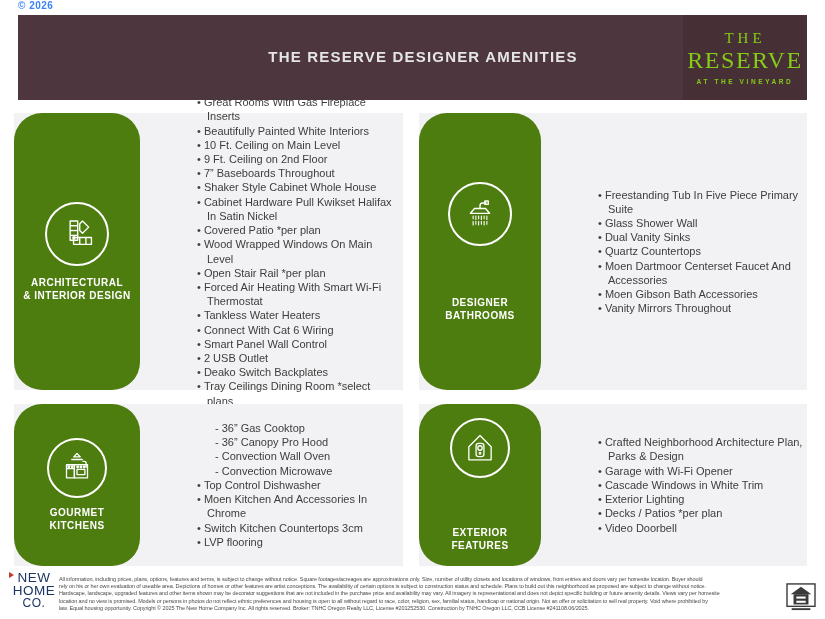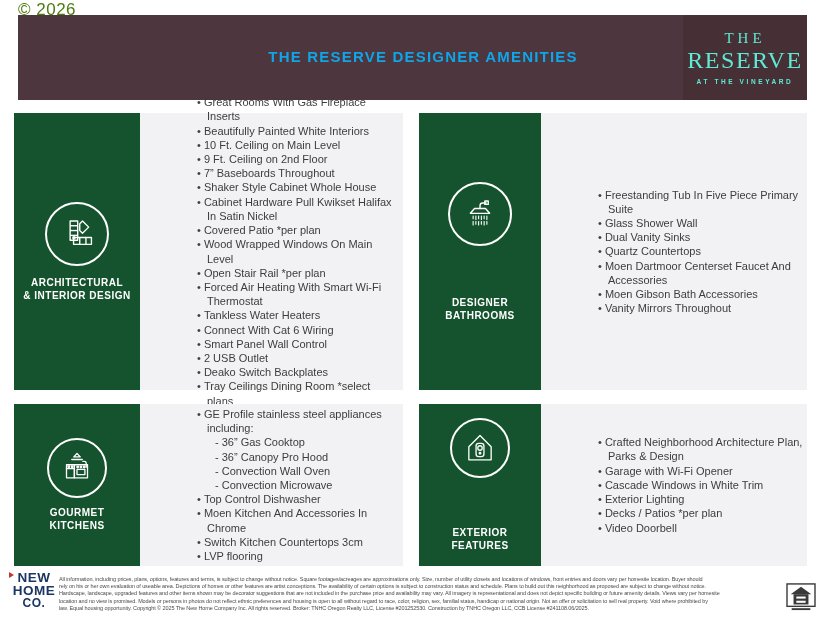--- a/index.html
+++ b/index.html
@@ -6,54 +6,55 @@
   html,body { width:825px; height:619px; }
   body {
     position:relative;
     background:#ffffff;
     font-family:"Liberation Sans", sans-serif;
     overflow:hidden;
   }
   
   .copyright {
     position:absolute; left:18px; top:0px;
-    font-size:17px; font-weight:400; color:#4d7c0f; letter-spacing:.5px;
+    font-size:10px; font-weight:700; color:#3b82f6; letter-spacing:.5px;
   }
   
   .header {
     position:absolute; left:18px; top:15px; width:789px; height:85px;
     background:#4d363d;
   }
   .header-title {
     position:absolute; left:0; right:0; top:33px;
-    text-align:center; color:#0ea5e9;
+    text-align:center; color:#e5e5e5;
     font-size:15px; font-weight:700; letter-spacing:1.2px;margin-left:21px;
   }
   .brand-block {
     position:absolute; right:0; top:0; width:124px; height:85px;
-    background:#463036; color:#5eead4; text-align:center;
+    background:#463036; color:#84cc16; text-align:center;
     display:flex; flex-direction:column; justify-content:center; align-items:center;
     font-family:"Liberation Serif", serif;
   }
   .brand-the { font-size:15px; letter-spacing:4px; line-height:17px; }
   .brand-reserve { font-size:24px; letter-spacing:1.5px; line-height:26px; }
   .brand-tagline {
     font-family:"Liberation Sans", sans-serif;
     font-size:6.5px; font-weight:700; letter-spacing:2.6px; margin-top:5px;
   }
   
   .quad { position:absolute; display:flex; background:#f2f1f3; }
   .quad-tl { left:14px;  top:113px; width:389px; height:277px; }
   .quad-tr { left:419px; top:113px; width:388px; height:277px; }
   .quad-bl { left:14px;  top:404px; width:389px; height:162px; }
   .quad-br { left:419px; top:404px; width:388px; height:162px; }
   .side {
-    flex:0 0 auto; background:#14532d; color:#fff;
+    flex:0 0 auto; background:#4d7c0f; color:#fff;
     display:flex; flex-direction:column; justify-content:center; align-items:center;
     padding:6px 4px;
+    border-radius:28px;
   }
   .quad-tl .side, .quad-bl .side { width:126px; }
   .quad-tr .side, .quad-br .side { width:122px;gap:40px; }
   .icon-circle {
     width:64px; height:64px; border:2px solid #ffffff; border-radius:50%;
     display:flex; align-items:center; justify-content:center; margin-bottom:10px;
   }
   .quad-bl .icon-circle, .quad-br .icon-circle { width:60px; height:60px; margin-bottom:8px; }
   .side-label {
     font-size:10px; font-weight:700; letter-spacing:.5px;
@@ -65,21 +66,21 @@
     padding:8px 4px 8px 9px;
     color:#3d3d3d; font-size:11px; line-height:14.2px;
   }
   .items li { padding-left:10px; text-indent:-10px;margin-left:48px; }
   .items li.main::before { content:"•\00a0"; }
   .items li.sub  { padding-left:26px; text-indent:-8px; }
   .items li.sub::before { content:"-\00a0"; }
   
   .footer-logo {
     position:absolute; left:10px; top:572px; width:48px;
-    text-align:center; color:#1c3664; font-weight:700;
+    text-align:center; color:#1c3664; font-weight:400;
     font-size:13.5px; line-height:12.5px; letter-spacing:.5px;
   }
   .footer-logo .co { font-size:12px; }
   .logo-accent {
     position:absolute; left:-1px; top:0px; width:0; height:0;
     border-left:5px solid #c13a31; border-top:3px solid transparent; border-bottom:3px solid transparent;
   }
   .disclaimer {
     position:absolute; left:59px; top:576px; width:720px;
     font-size:5.5px; line-height:7.2px; letter-spacing:-0.1px;
@@ -198,21 +199,20 @@
           <circle cx="38" cy="30.5" r="1.2"></circle>
           <circle cx="43" cy="30.5" r="1.2"></circle>
       </svg>
     </span>
     <div class="side-label">
         <div>GOURMET</div>
         <div>KITCHENS</div>
       </div>
   </div>
   <ul class="items">
-      <li class="main">GE Profile stainless steel appliances including:</li>
       <li class="sub">36” Gas Cooktop</li>
       <li class="sub">36” Canopy Pro Hood</li>
       <li class="sub">Convection Wall Oven</li>
       <li class="sub">Convection Microwave</li>
       <li class="main">Top Control Dishwasher</li>
       <li class="main">Moen Kitchen And Accessories In Chrome</li>
       <li class="main">Switch Kitchen Countertops 3cm</li>
       <li class="main">LVP flooring</li>
     </ul>
 </section>

